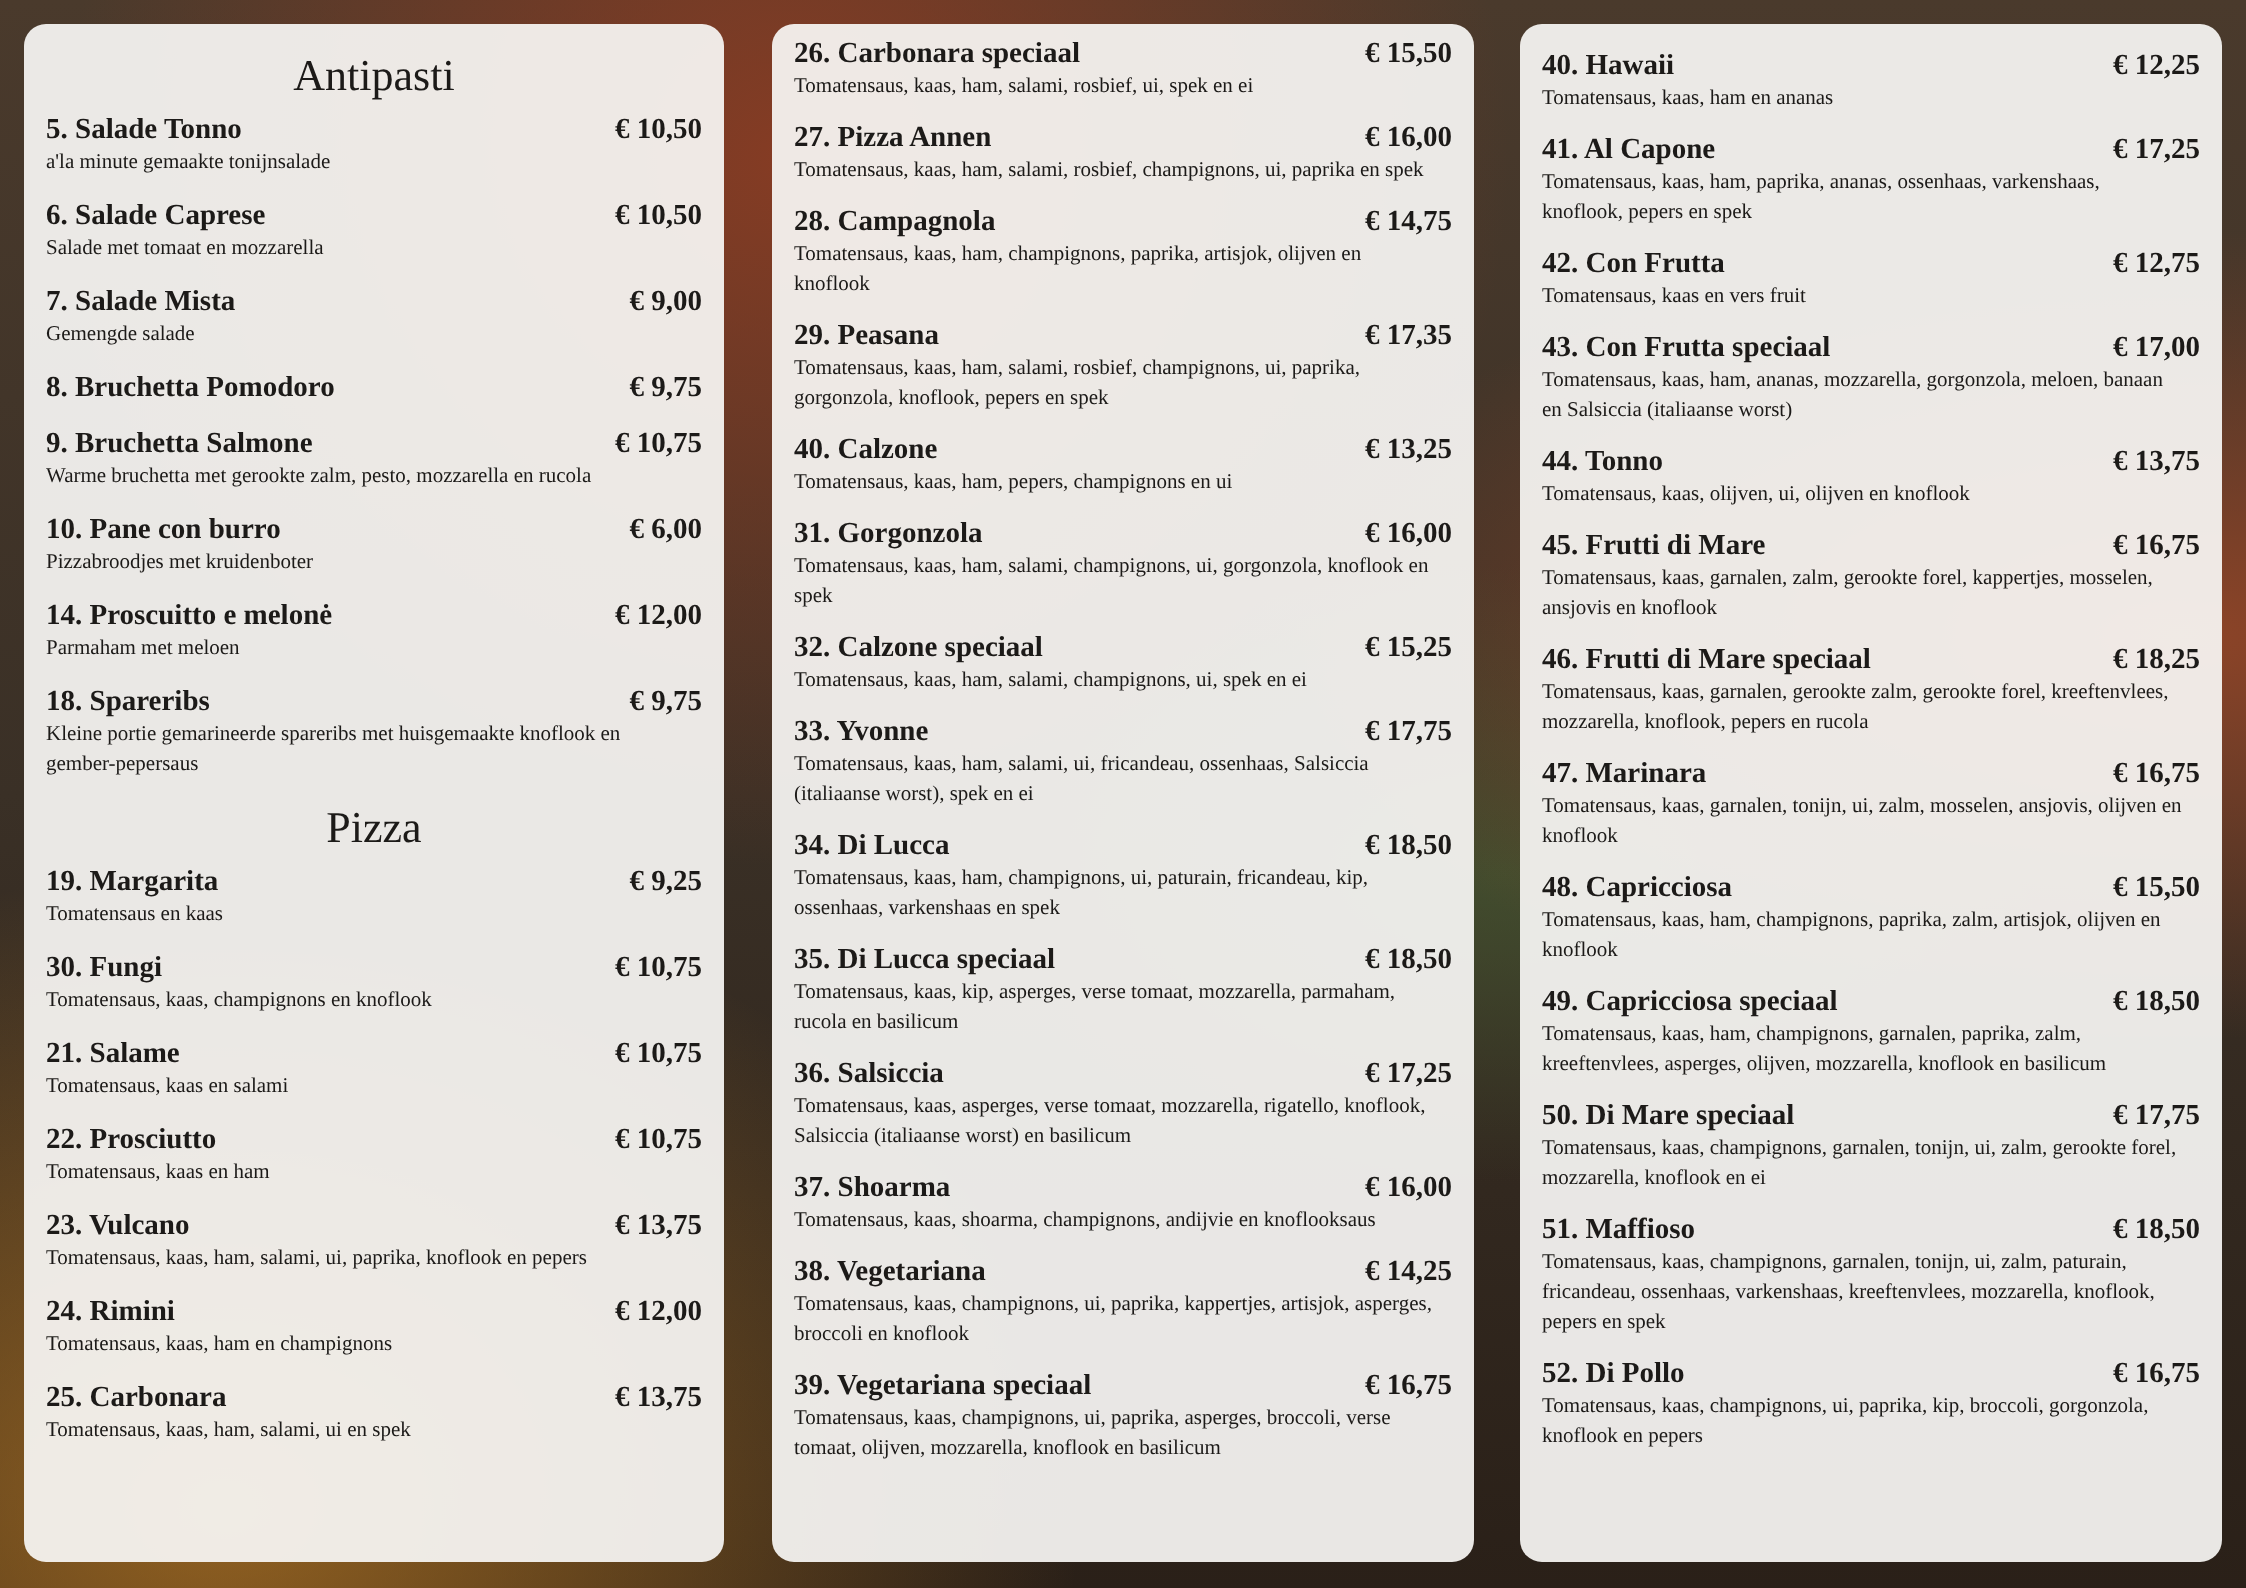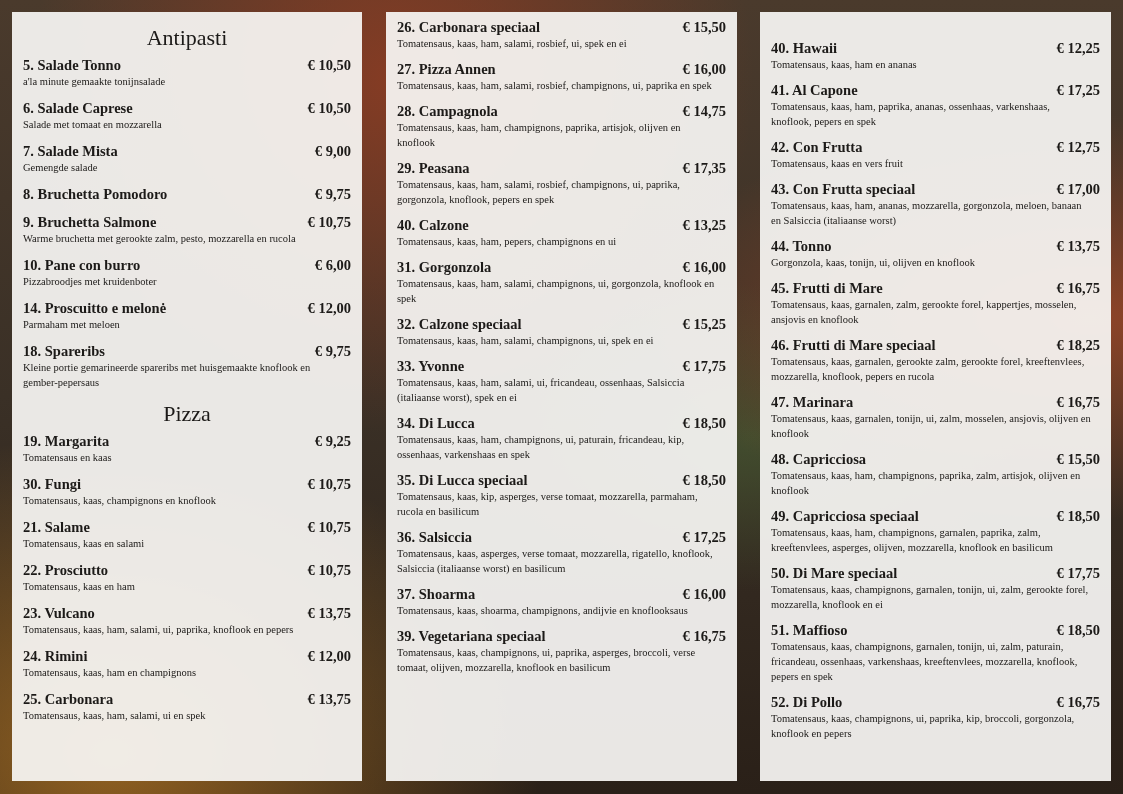--- a/index.html
+++ b/index.html
@@ -12,20 +12,21 @@
       radial-gradient(ellipse at 67% 55%, rgba(70,90,50,0.7) 0%, rgba(0,0,0,0) 25%),
       linear-gradient(180deg, #4a3a2c 0%, #3a3026 50%, #2a2018 100%);
     font-family: "DejaVu Serif", "Liberation Serif", serif;
     color: #1c1a18;
   }
   .panel {
     position: absolute; top: 12px; height: 769px;
     background: rgba(247,246,244,0.93);
     box-sizing: border-box;
     padding: 6px 11px 0 11px;
+    border-radius: 11px;
   }
   #panel-left  { left: 12px;  width: 350px; }
   #panel-mid   { left: 386px; width: 351px; }
   #panel-right { left: 760px; width: 351px; }
 
   .section-title {
     text-align: center;
     font-family: "Liberation Serif", "DejaVu Serif", serif;
     font-size: 22px; line-height: 28px;
     margin: 6px 0 4px 0; color: #1c1a18;
@@ -37,21 +38,21 @@
     font-weight: bold; font-size: 14.5px; line-height: 18px;
   }
   .item-price { white-space: nowrap; padding-right: 0; }
   .item-desc {
     font-family: "Liberation Serif", "DejaVu Serif", serif;
     font-size: 10.5px; line-height: 15px; color: #1c1a18;
     padding-right: 8px;
   }
   #panel-mid .item, #panel-right .item { margin-bottom: 9px; }
   #panel-mid { }
-  #panel-right { padding-top: 27px; }
+  #panel-right { padding-top: 12px; }
 </style>
 </head>
 <body>
 
 <div class="panel" id="panel-left">
   <div>
     <div class="section-title">Antipasti</div>
     <div class="item-list">
         <div class="item">
     <div class="item-head">
@@ -247,20 +248,27 @@
   </div>
       <div class="item">
     <div class="item-head">
       <span class="item-name">37. Shoarma</span>
       <span class="item-price">€ 16,00</span>
     </div>
     <div class="item-desc">Tomatensaus, kaas, shoarma, champignons, andijvie en knoflooksaus</div>
   </div>
       <div class="item">
     <div class="item-head">
+      <span class="item-name">38. Vegetariana</span>
+      <span class="item-price">€ 14,25</span>
+    </div>
+    <div class="item-desc">Tomatensaus, kaas, champignons, ui, paprika, kappertjes, artisjok, asperges, broccoli en knoflook</div>
+  </div>
+      <div class="item">
+    <div class="item-head">
       <span class="item-name">39. Vegetariana speciaal</span>
       <span class="item-price">€ 16,75</span>
     </div>
     <div class="item-desc">Tomatensaus, kaas, champignons, ui, paprika, asperges, broccoli, verse tomaat, olijven, mozzarella, knoflook en basilicum</div>
   </div>
     </div>
 </div>
 
 <div class="panel" id="panel-right">
   <div class="item-list">
@@ -290,21 +298,21 @@
       <span class="item-name">43. Con Frutta speciaal</span>
       <span class="item-price">€ 17,00</span>
     </div>
     <div class="item-desc">Tomatensaus, kaas, ham, ananas, mozzarella, gorgonzola, meloen, banaan en Salsiccia (italiaanse worst)</div>
   </div>
       <div class="item">
     <div class="item-head">
       <span class="item-name">44. Tonno</span>
       <span class="item-price">€ 13,75</span>
     </div>
-    <div class="item-desc">Gorgonzola, kaas, tonijn, ui, olijven en knoflook</div>
+    <div class="item-desc">Tomatensaus, kaas, olijven, ui, olijven en knoflook</div>
   </div>
       <div class="item">
     <div class="item-head">
       <span class="item-name">45. Frutti di Mare</span>
       <span class="item-price">€ 16,75</span>
     </div>
     <div class="item-desc">Tomatensaus, kaas, garnalen, zalm, gerookte forel, kappertjes, mosselen, ansjovis en knoflook</div>
   </div>
       <div class="item">
     <div class="item-head">

